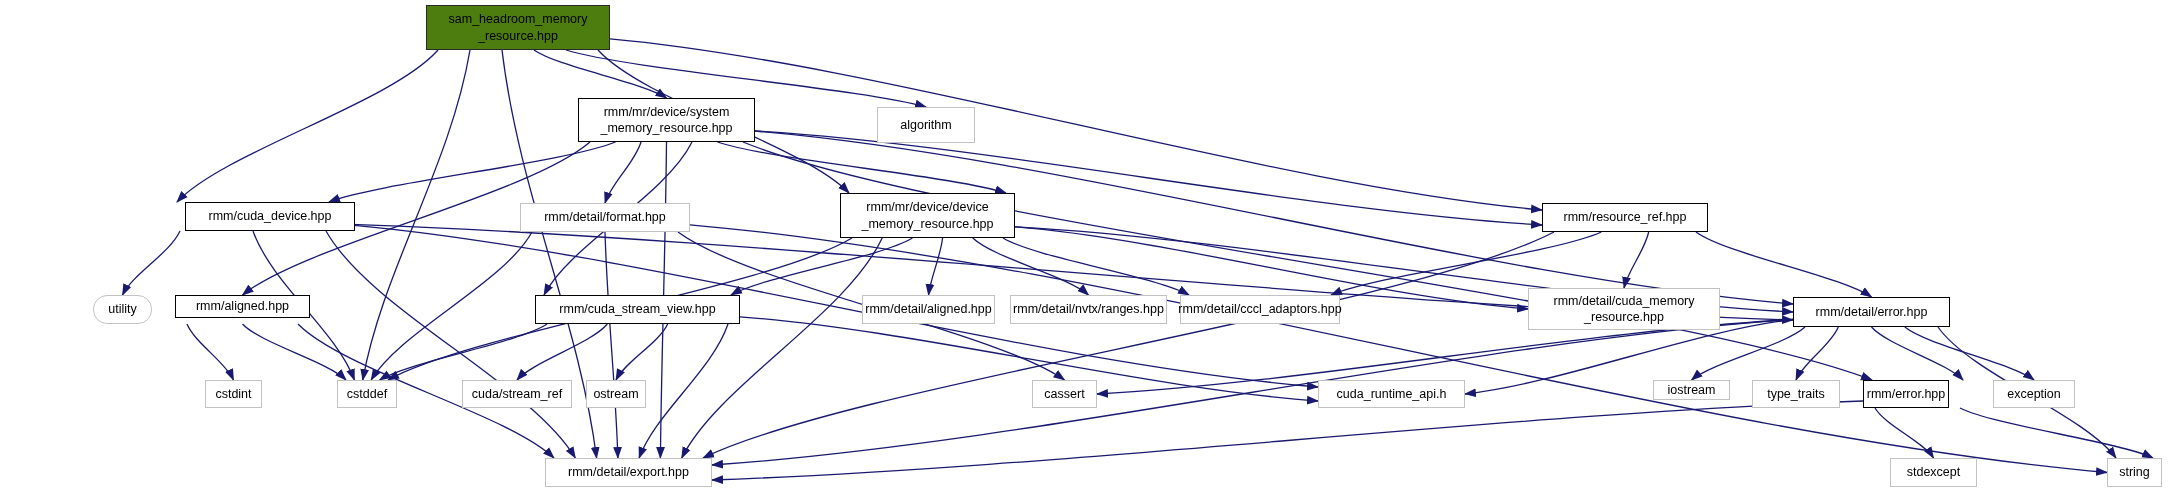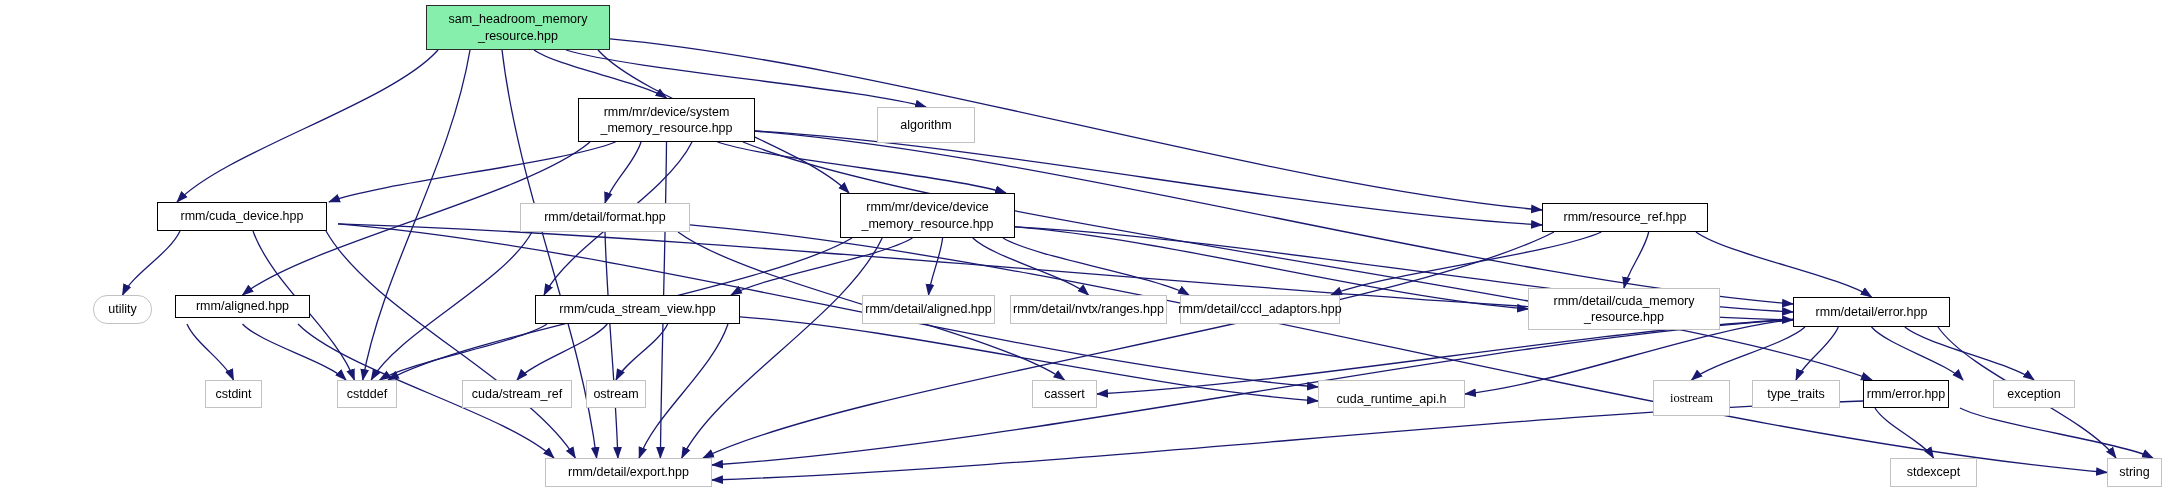--- a/index.html
+++ b/index.html
@@ -17,21 +17,21 @@
     display:flex;align-items:center;justify-content:center;
     text-align:center;
     white-space:pre-line;
     font-size:12.5px;line-height:1.32;color:#000;
     background:#ffffff;
     border:1px solid #000000;
     cursor:pointer;
     z-index:2;
   }
   .node.external{border:1px solid #c2c2c2;}
-  .node.root{background:#86efac;border:1.6px solid #2a2a2a;}
+  .node.root{background:#4d7c0f;border:1.6px solid #2a2a2a;}
   .node span{pointer-events:none;}
 </style>
 </head>
 <body>
 
 <div id="graph-root">
   <svg id="edge-layer" xmlns="http://www.w3.org/2000/svg">
       <defs>
         <marker id="arrow" markerUnits="userSpaceOnUse" markerWidth="12" markerHeight="10" refX="11" refY="5" orient="auto">
           <path d="M0,0.6 L12,5 L0,9.4 z" fill="#191970"></path>
@@ -93,40 +93,40 @@
       <path d="M1875.0,408.0 C1885.5,425.5 1923.0,441.5 1933.5,458.0" fill="none" stroke="#191970" stroke-width="1.3" marker-end="url(#arrow)"></path>
       <path d="M1960.0,408.0 C1994.7,425.5 2118.3,441.5 2153.0,458.0" fill="none" stroke="#191970" stroke-width="1.3" marker-end="url(#arrow)"></path>
       <path d="M1863.0,401.0 C1517.7,412.9 1057.3,468.1 712.0,480.0" fill="none" stroke="#191970" stroke-width="1.3" marker-end="url(#arrow)"></path>
     </svg>
 
 <div class="node root" style="left: 426px; top: 5px; width: 184px; height: 45px;"><span>sam_headroom_memory
 _resource.hpp</span></div>
     <div class="node internal" style="left: 578px; top: 98px; width: 177px; height: 44px;"><span>rmm/mr/device/system
 _memory_resource.hpp</span></div>
     <div class="node external" style="left: 877px; top: 107px; width: 98px; height: 36px;"><span>algorithm</span></div>
-    <div class="node internal" style="left: 157px; top: 202px; width: 170px; height: 29px;"><span>rmm/cuda_device.hpp</span></div>
+    <div class="node internal" style="left: 185px; top: 202px; width: 170px; height: 29px;"><span>rmm/cuda_device.hpp</span></div>
     <div class="node external" style="left: 520px; top: 203px; width: 170px; height: 29px;"><span>rmm/detail/format.hpp</span></div>
     <div class="node internal" style="left: 840px; top: 193px; width: 175px; height: 45px;"><span>rmm/mr/device/device
 _memory_resource.hpp</span></div>
     <div class="node internal" style="left: 1542px; top: 203px; width: 166px; height: 29px;"><span>rmm/resource_ref.hpp</span></div>
     <div class="node external" style="left: 93px; top: 295px; width: 59px; height: 29px; border-radius: 14px;"><span>utility</span></div>
     <div class="node internal" style="left: 175px; top: 295px; width: 135px; height: 23px;"><span>rmm/aligned.hpp</span></div>
     <div class="node internal" style="left: 535px; top: 295px; width: 205px; height: 29px;"><span>rmm/cuda_stream_view.hpp</span></div>
     <div class="node external" style="left: 862px; top: 295px; width: 133px; height: 29px;"><span>rmm/detail/aligned.hpp</span></div>
     <div class="node external" style="left: 1010px; top: 295px; width: 157px; height: 29px;"><span>rmm/detail/nvtx/ranges.hpp</span></div>
     <div class="node external" style="left: 1180px; top: 295px; width: 160px; height: 29px;"><span>rmm/detail/cccl_adaptors.hpp</span></div>
     <div class="node external" style="left: 1528px; top: 288px; width: 192px; height: 42px;"><span>rmm/detail/cuda_memory
 _resource.hpp</span></div>
     <div class="node internal" style="left: 1793px; top: 297px; width: 157px; height: 30px;"><span>rmm/detail/error.hpp</span></div>
     <div class="node external" style="left: 205px; top: 380px; width: 57px; height: 28px;"><span>cstdint</span></div>
     <div class="node external" style="left: 337px; top: 380px; width: 60px; height: 28px;"><span>cstddef</span></div>
     <div class="node external" style="left: 462px; top: 380px; width: 110px; height: 28px;"><span>cuda/stream_ref</span></div>
     <div class="node external" style="left: 586px; top: 380px; width: 60px; height: 28px;"><span>ostream</span></div>
     <div class="node external" style="left: 1032px; top: 380px; width: 65px; height: 28px;"><span>cassert</span></div>
-    <div class="node external" style="left: 1318px; top: 380px; width: 147px; height: 28px; align-items: flex-end;"><span>cuda_runtime_api.h</span></div>
-    <div class="node external" style="left: 1653px; top: 380px; width: 77px; height: 36px; font-family: Liberation Serif, serif;"><span>iostream</span></div>
+    <div class="node external" style="left: 1318px; top: 380px; width: 147px; height: 28px;"><span>cuda_runtime_api.h</span></div>
+    <div class="node external" style="left: 1653px; top: 380px; width: 77px; height: 20px;"><span>iostream</span></div>
     <div class="node external" style="left: 1752px; top: 380px; width: 88px; height: 28px;"><span>type_traits</span></div>
     <div class="node internal" style="left: 1863px; top: 380px; width: 86px; height: 28px;"><span>rmm/error.hpp</span></div>
     <div class="node external" style="left: 1993px; top: 380px; width: 82px; height: 28px;"><span>exception</span></div>
     <div class="node external" style="left: 545px; top: 458px; width: 167px; height: 29px;"><span>rmm/detail/export.hpp</span></div>
     <div class="node external" style="left: 1890px; top: 458px; width: 87px; height: 29px;"><span>stdexcept</span></div>
     <div class="node external" style="left: 2107px; top: 458px; width: 55px; height: 29px;"><span>string</span></div>
   </div>
 
 </body></html>

